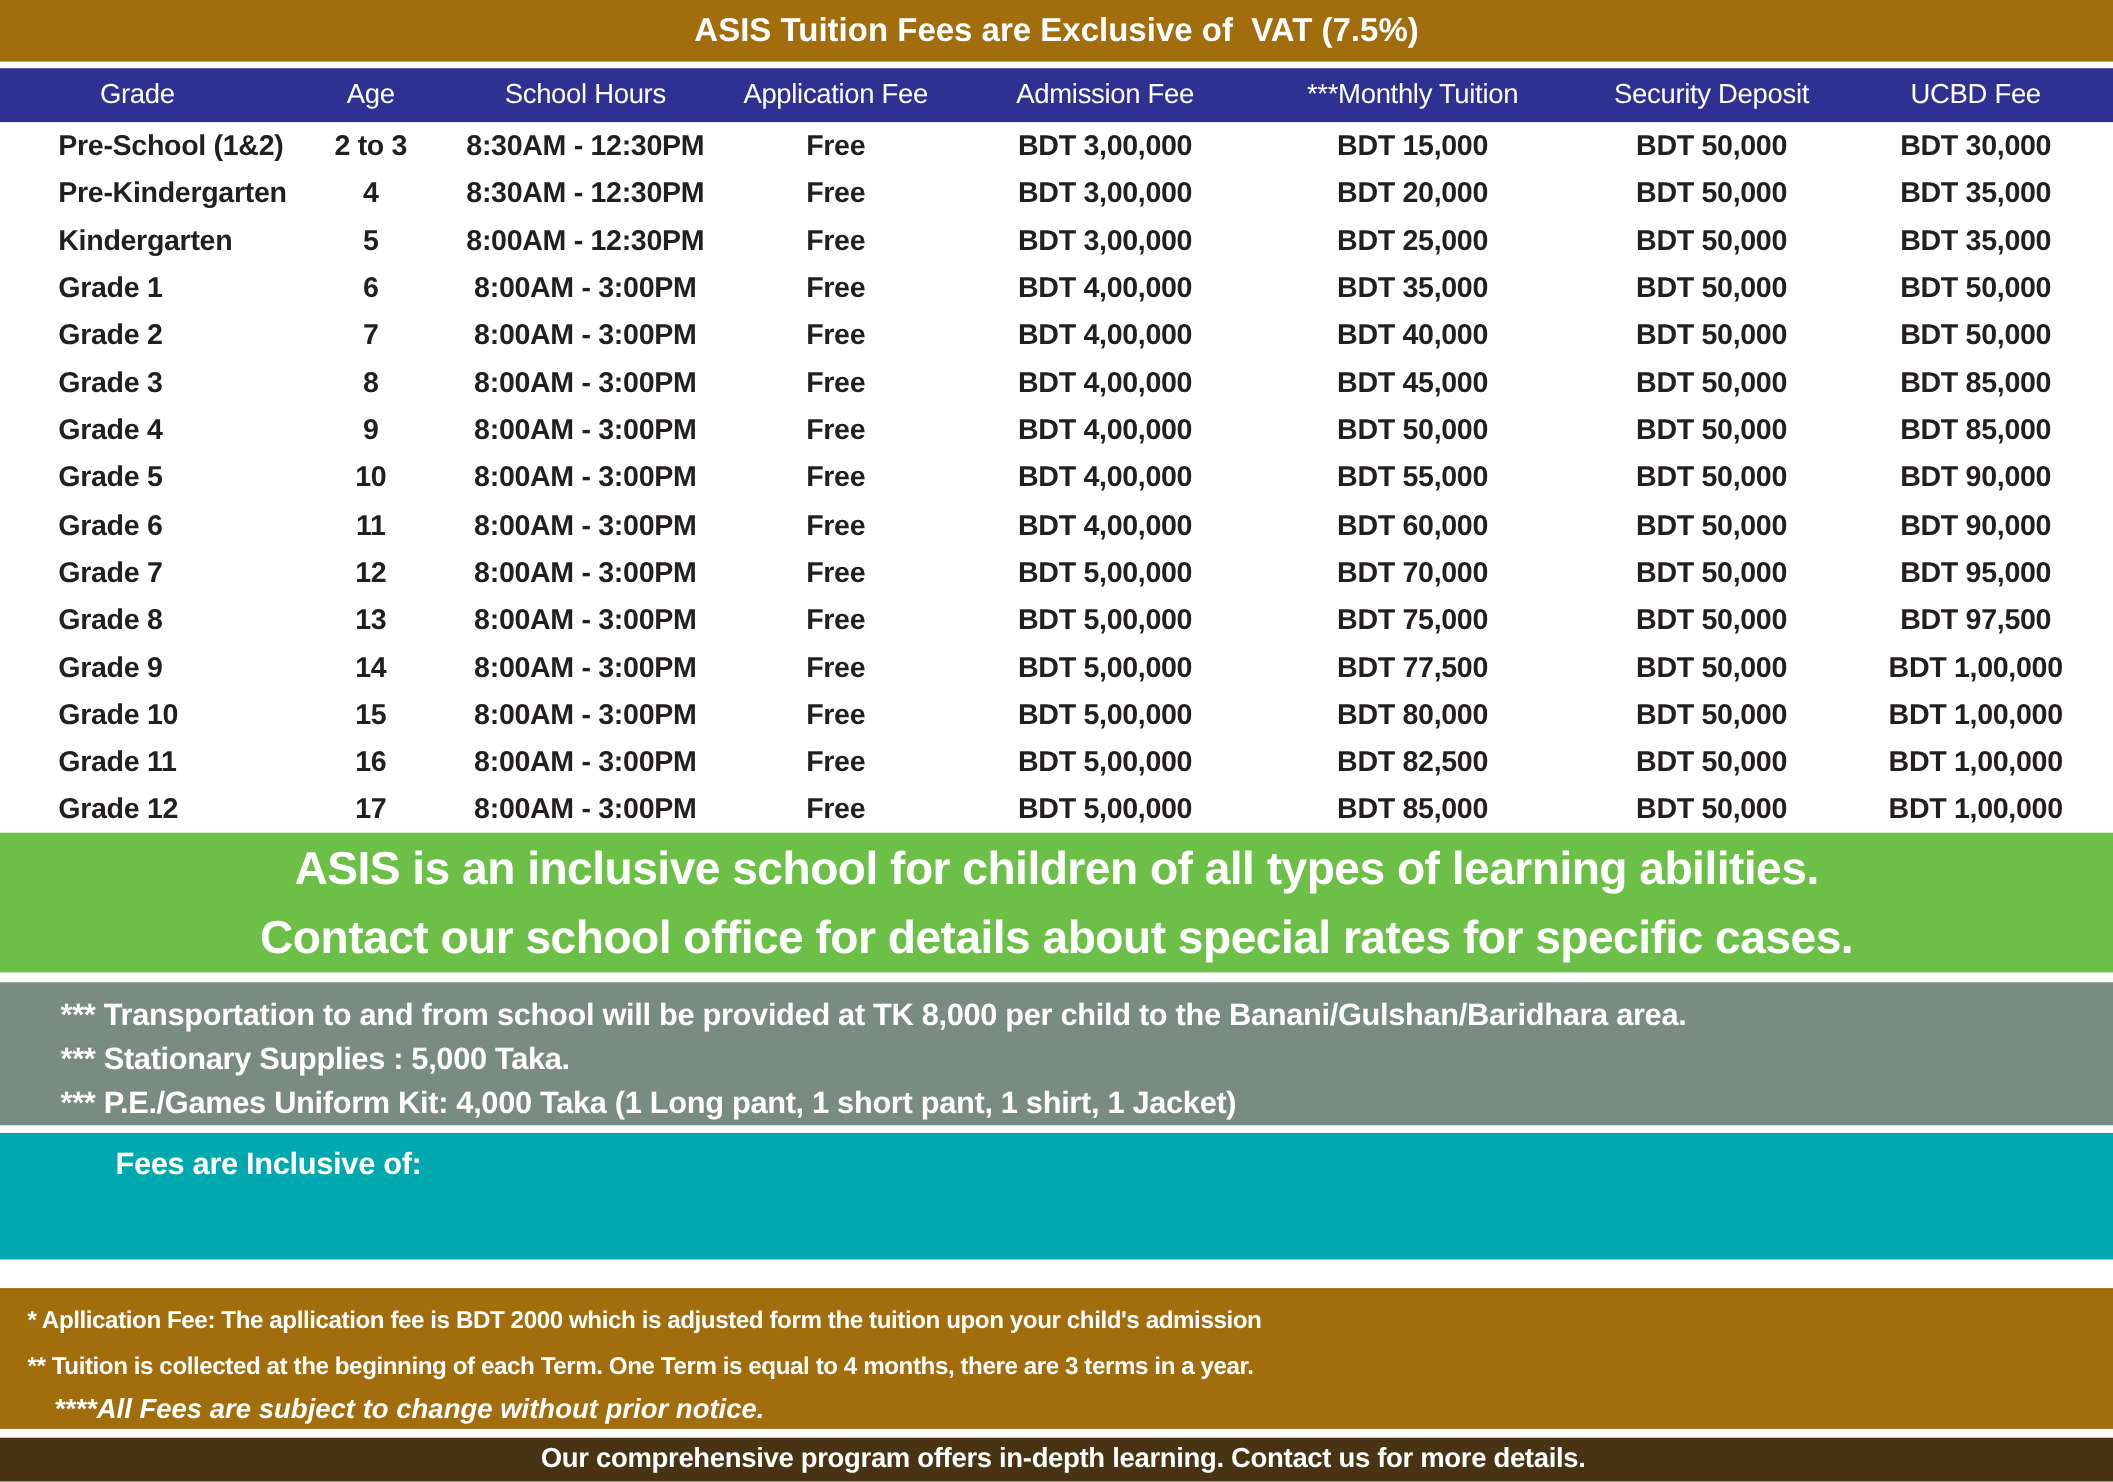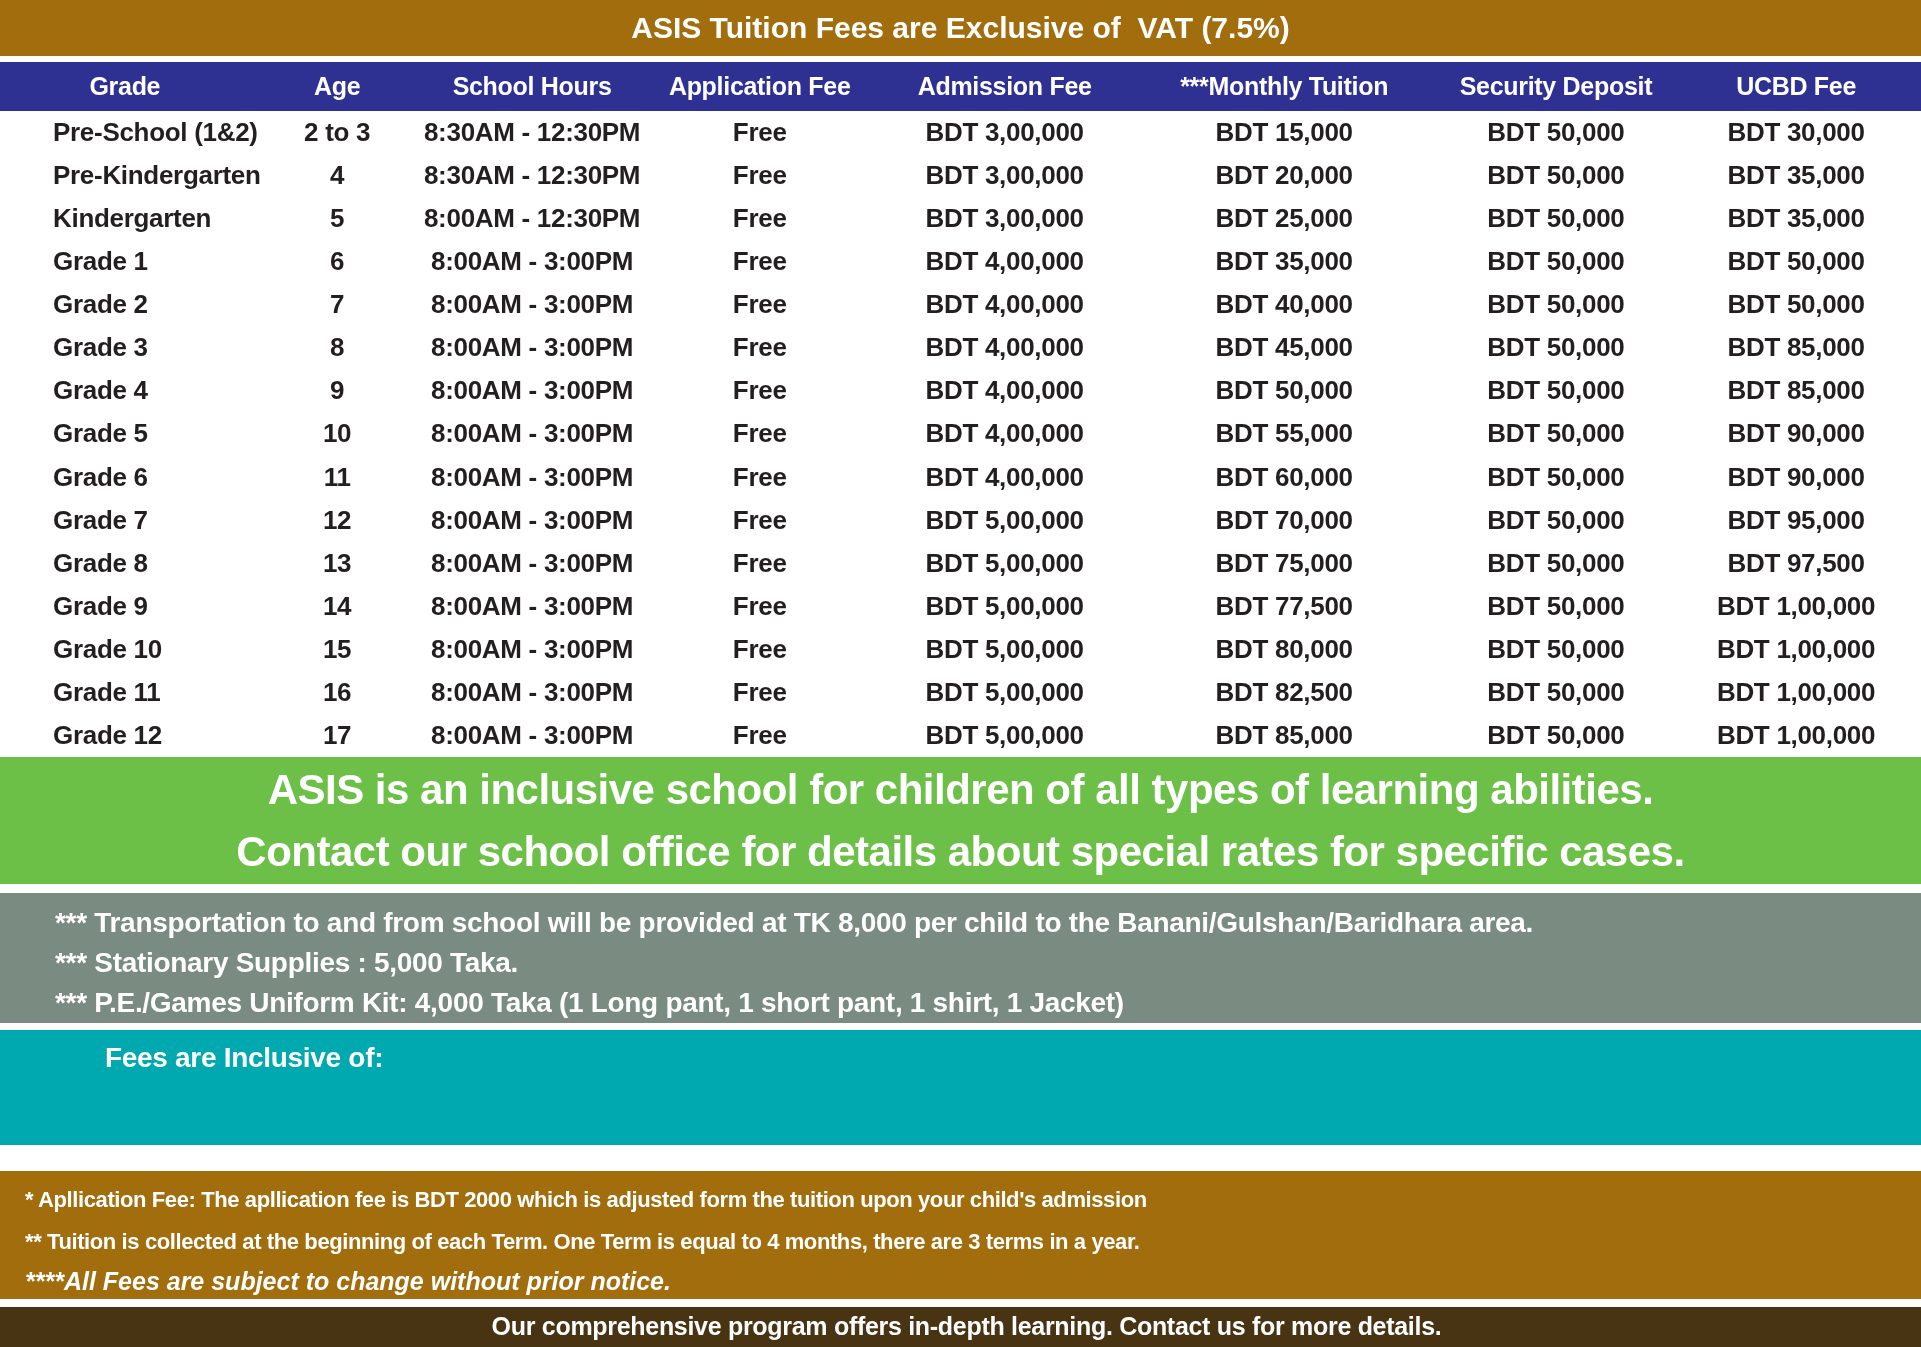--- a/index.html
+++ b/index.html
@@ -18,21 +18,21 @@
     height: 57px; background: #A16D0D; color: #ffffff;
     display: flex; align-items: center; justify-content: center;
     font-size: 30px; font-weight: bold; white-space: pre-wrap;
     margin-bottom: 6px;
   }
 
   
   .thead {
     height: 49px; background: #2E3192; color: #ffffff;
     display: flex; align-items: center;
-    font-size: 25px; font-weight: bold; text-align: center;
+    font-size: 25px; font-weight: normal; text-align: center;
   }
   .tbody {
     height: 656px; display: flex; flex-direction: column;
     color: #231F20; font-size: 26px; font-weight: bold;
   }
   .trow { flex: 1; display: flex; align-items: center; }
   .cell {
     display: flex; align-items: center; justify-content: center;
     white-space: pre; overflow: visible; letter-spacing: -0.3px;
   }
@@ -72,21 +72,21 @@
   }
   .teal-label { width: 375px; white-space: pre; }
   .teal-items div { line-height: 38px; white-space: pre-wrap; }
 
   
   .gold-notes {
     height: 128px; background: #A16D0D; color: #ffffff;
     padding: 8px 0 0 25px; margin-bottom: 8px;
   }
   .gold-notes .big { font-size: 22px; font-weight: bold; letter-spacing: -0.4px; line-height: 42px; white-space: pre; }
-  .gold-notes .small-italic { font-size: 25px; font-weight: bold; font-style: italic; line-height: 36px; white-space: pre; }
+  .gold-notes .small-italic { font-size: 25px; font-weight: bold; font-style: italic; line-height: 36px; white-space: pre; margin-left: 24px; }
 
   
   .footer-banner {
     height: 41px; background: #483413; color: #ffffff;
     display: flex; align-items: center; justify-content: center;
     font-size: 25px; font-weight: bold; letter-spacing: -0.3px; padding-left: 12px;
   }
 </style>
 </head>
 <body>

